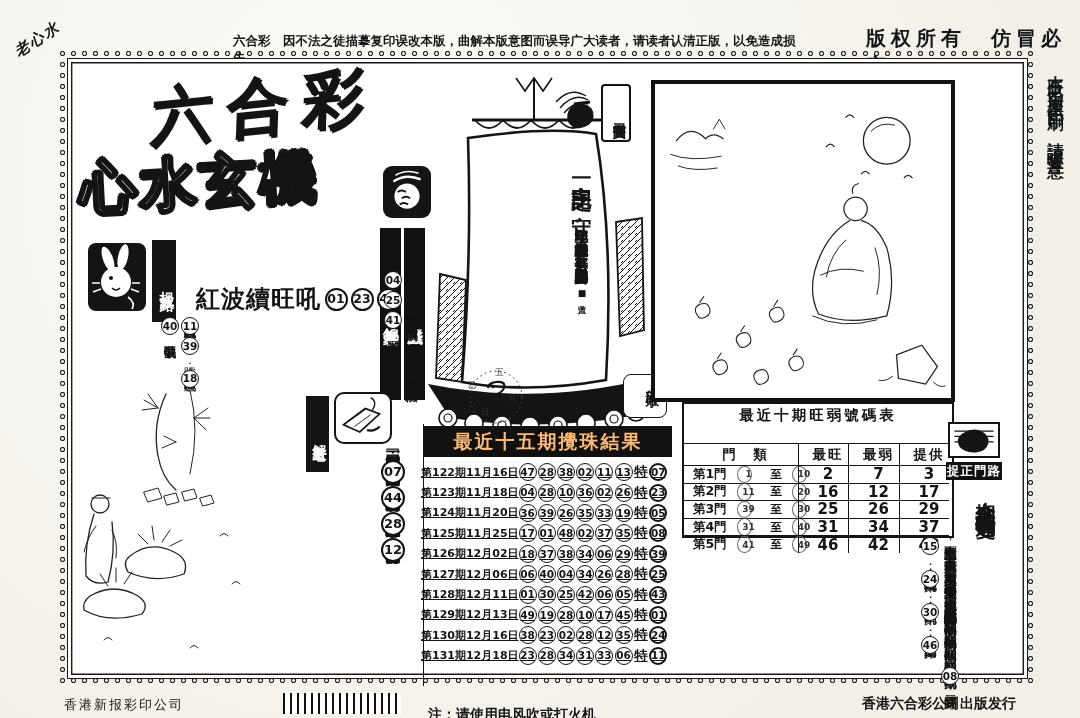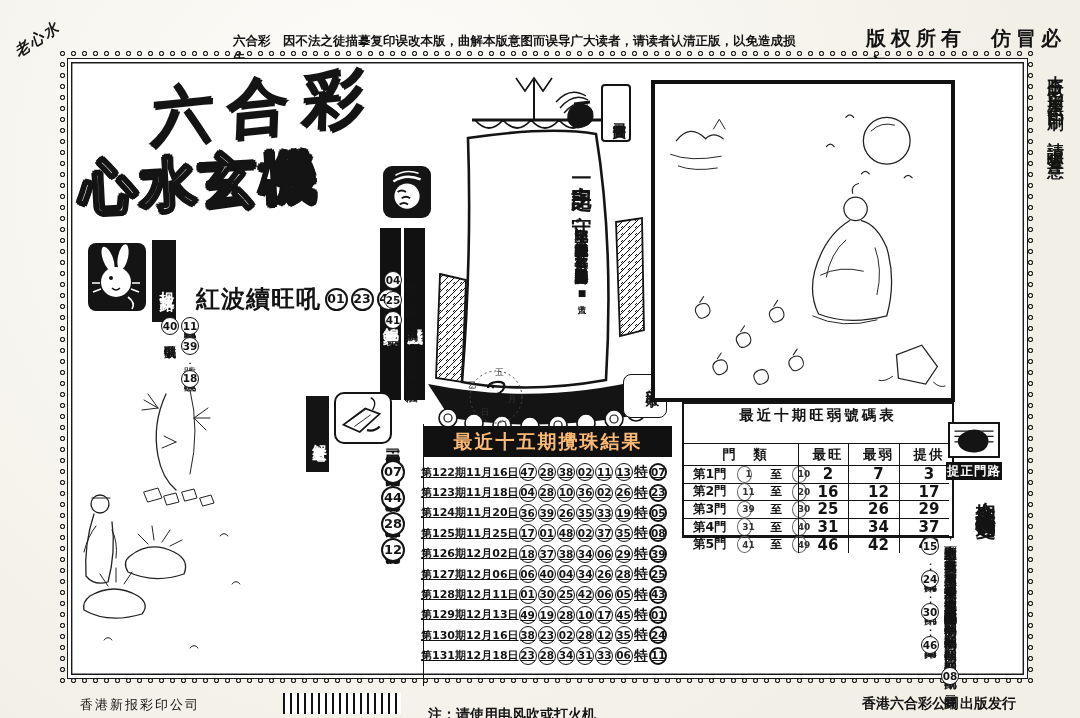--- a/index.html
+++ b/index.html
@@ -72,21 +72,21 @@
 .rng{width:15px;height:15px;min-width:15px;border:1px solid #666 !important;border-radius:50%;font-size:9px;color:#333;font-weight:700;}
 .tolab{font-size:11.5px;font-weight:700;border:none !important;height:auto !important;}
 .hc-val{font-size:15px;font-weight:800;}
 
 .ga-icon{position:absolute;left:948px;top:422px;width:52px;height:36px;border:2px solid #141414;background:#fff;}
 .ga-label{position:absolute;left:946px;top:462px;width:56px;height:18px;background:#111;color:#fff;font-size:12.5px;font-weight:800;text-align:center;line-height:18px;letter-spacing:1px;}
 .ga-big{position:absolute;left:964px;top:486px;width:36px;height:200px;font-size:20px;font-weight:900;letter-spacing:2px;}
 .ga-text{position:absolute;left:660px;top:536px;width:300px;height:150px;font-size:13px;line-height:17.5px;}
 .vline{position:absolute;left:423px;top:424px;width:1.4px;height:262px;background:#141414;}
 
-.f-printer{position:absolute;left:80px;top:696px;font-size:13px;letter-spacing:2px;font-family:Liberation Mono, monospace;}
+.f-printer{position:absolute;left:64px;top:696px;font-size:13px;letter-spacing:2px;font-family:Liberation Mono, monospace;}
 .barcode{position:absolute;left:283px;top:693px;width:118px;height:21px;background:repeating-linear-gradient(90deg,#111 0 2px,#fff 2px 3.6px,#111 3.6px 4.4px,#fff 4.4px 7px);}
 .f-note{position:absolute;left:428px;top:706px;font-size:14px;font-weight:600;}
 .f-contact{position:absolute;left:650px;top:722px;font-size:14px;font-weight:600;}
 .f-pub{position:absolute;left:862px;top:695px;font-size:14px;font-weight:600;}
 </style>
 </head>
 <body>
 
 <div class="page">
 

